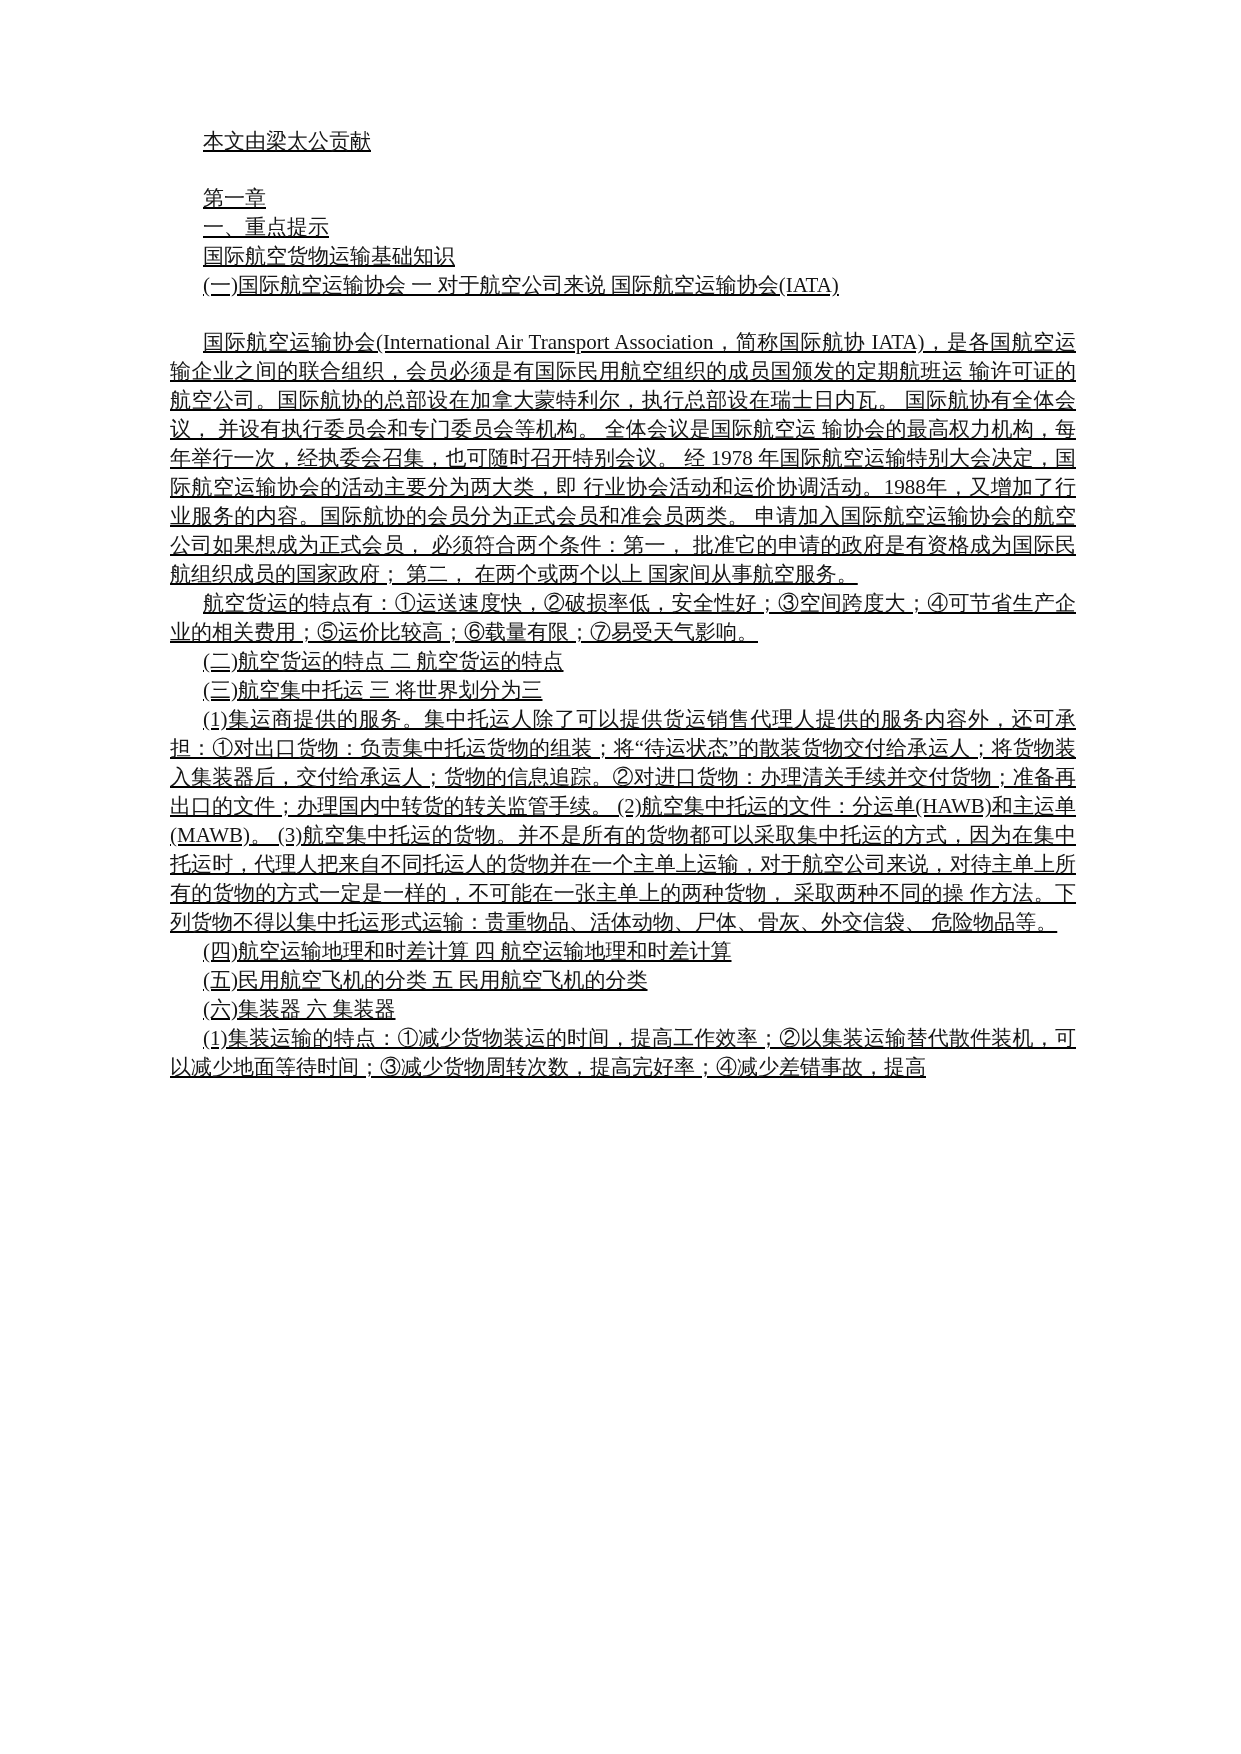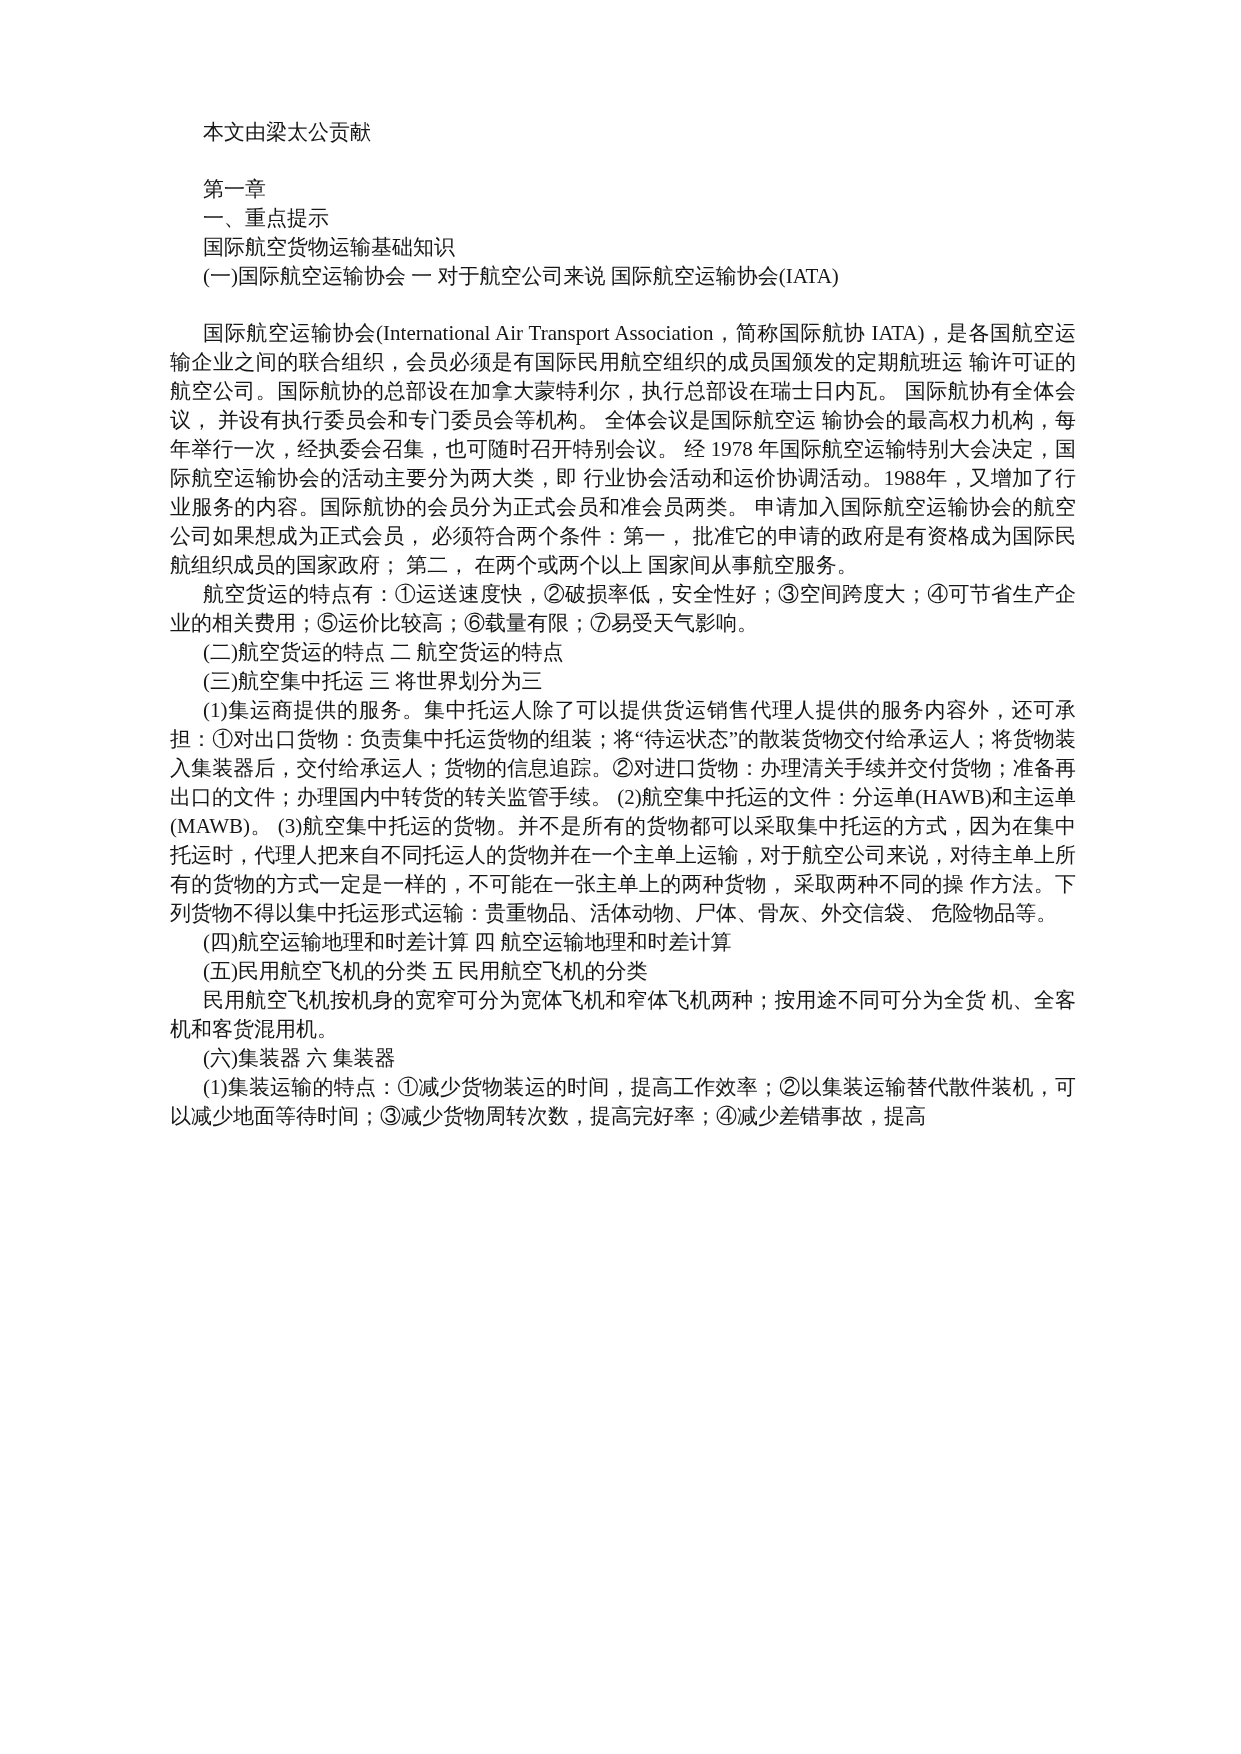--- a/index.html
+++ b/index.html
@@ -10,22 +10,23 @@
   .sheet {
     position: relative;
     width: 1241px;
     height: 1754px;
     background: #ffffff;
     overflow: hidden;
   }
   .content {
     position: absolute;
     left: 170px;
-    top: 118px;
+    top: 127px;
     width: 906px;
+    text-decoration: underline;
   }
   .para {
     margin: 0;
     padding: 0;
     font-family: "Liberation Serif", "DejaVu Serif", serif;
     font-size: 21px;
     line-height: 29px;
     color: #161616;
     text-align: justify;
     text-indent: 33px;
@@ -48,17 +49,16 @@
     <p class="para">国际航空货物运输基础知识</p>
     <p class="para">(一)国际航空运输协会 一 对于航空公司来说 国际航空运输协会(IATA)</p>
     <p class="para spacer"></p>
     <p class="para">国际航空运输协会(International Air Transport Association，简称国际航协 IATA)，是各国航空运输企业之间的联合组织，会员必须是有国际民用航空组织的成员国颁发的定期航班运 输许可证的航空公司。国际航协的总部设在加拿大蒙特利尔，执行总部设在瑞士日内瓦。 国际航协有全体会议， 并设有执行委员会和专门委员会等机构。 全体会议是国际航空运 输协会的最高权力机构，每年举行一次，经执委会召集，也可随时召开特别会议。 经 1978 年国际航空运输特别大会决定，国际航空运输协会的活动主要分为两大类，即 行业协会活动和运价协调活动。1988年，又增加了行业服务的内容。国际航协的会员分为正式会员和准会员两类。 申请加入国际航空运输协会的航空公司如果想成为正式会员， 必须符合两个条件：第一， 批准它的申请的政府是有资格成为国际民航组织成员的国家政府； 第二， 在两个或两个以上 国家间从事航空服务。</p>
     <p class="para">航空货运的特点有：①运送速度快，②破损率低，安全性好；③空间跨度大；④可节省生产企业的相关费用；⑤运价比较高；⑥载量有限；⑦易受天气影响。</p>
     <p class="para">(二)航空货运的特点 二 航空货运的特点</p>
     <p class="para">(三)航空集中托运 三 将世界划分为三</p>
     <p class="para">(1)集运商提供的服务。集中托运人除了可以提供货运销售代理人提供的服务内容外，还可承担：①对出口货物：负责集中托运货物的组装；将“待运状态”的散装货物交付给承运人；将货物装入集装器后，交付给承运人；货物的信息追踪。②对进口货物：办理清关手续并交付货物；准备再出口的文件；办理国内中转货的转关监管手续。 (2)航空集中托运的文件：分运单(HAWB)和主运单(MAWB)。 (3)航空集中托运的货物。并不是所有的货物都可以采取集中托运的方式，因为在集中 托运时，代理人把来自不同托运人的货物并在一个主单上运输，对于航空公司来说，对待主单上所有的货物的方式一定是一样的，不可能在一张主单上的两种货物， 采取两种不同的操 作方法。下列货物不得以集中托运形式运输：贵重物品、活体动物、尸体、骨灰、外交信袋、 危险物品等。</p>
     <p class="para">(四)航空运输地理和时差计算 四 航空运输地理和时差计算</p>
     <p class="para">(五)民用航空飞机的分类 五 民用航空飞机的分类</p>
-    <p class="para">民用航空飞机按机身的宽窄可分为宽体飞机和窄体飞机两种；按用途不同可分为全货 机、全客机和客货混用机。</p>
     <p class="para">(六)集装器 六 集装器</p>
     <p class="para">(1)集装运输的特点：①减少货物装运的时间，提高工作效率；②以集装运输替代散件装机，可以减少地面等待时间；③减少货物周转次数，提高完好率；④减少差错事故，提高</p>
   </div>
 </div>
 
 </body></html>

